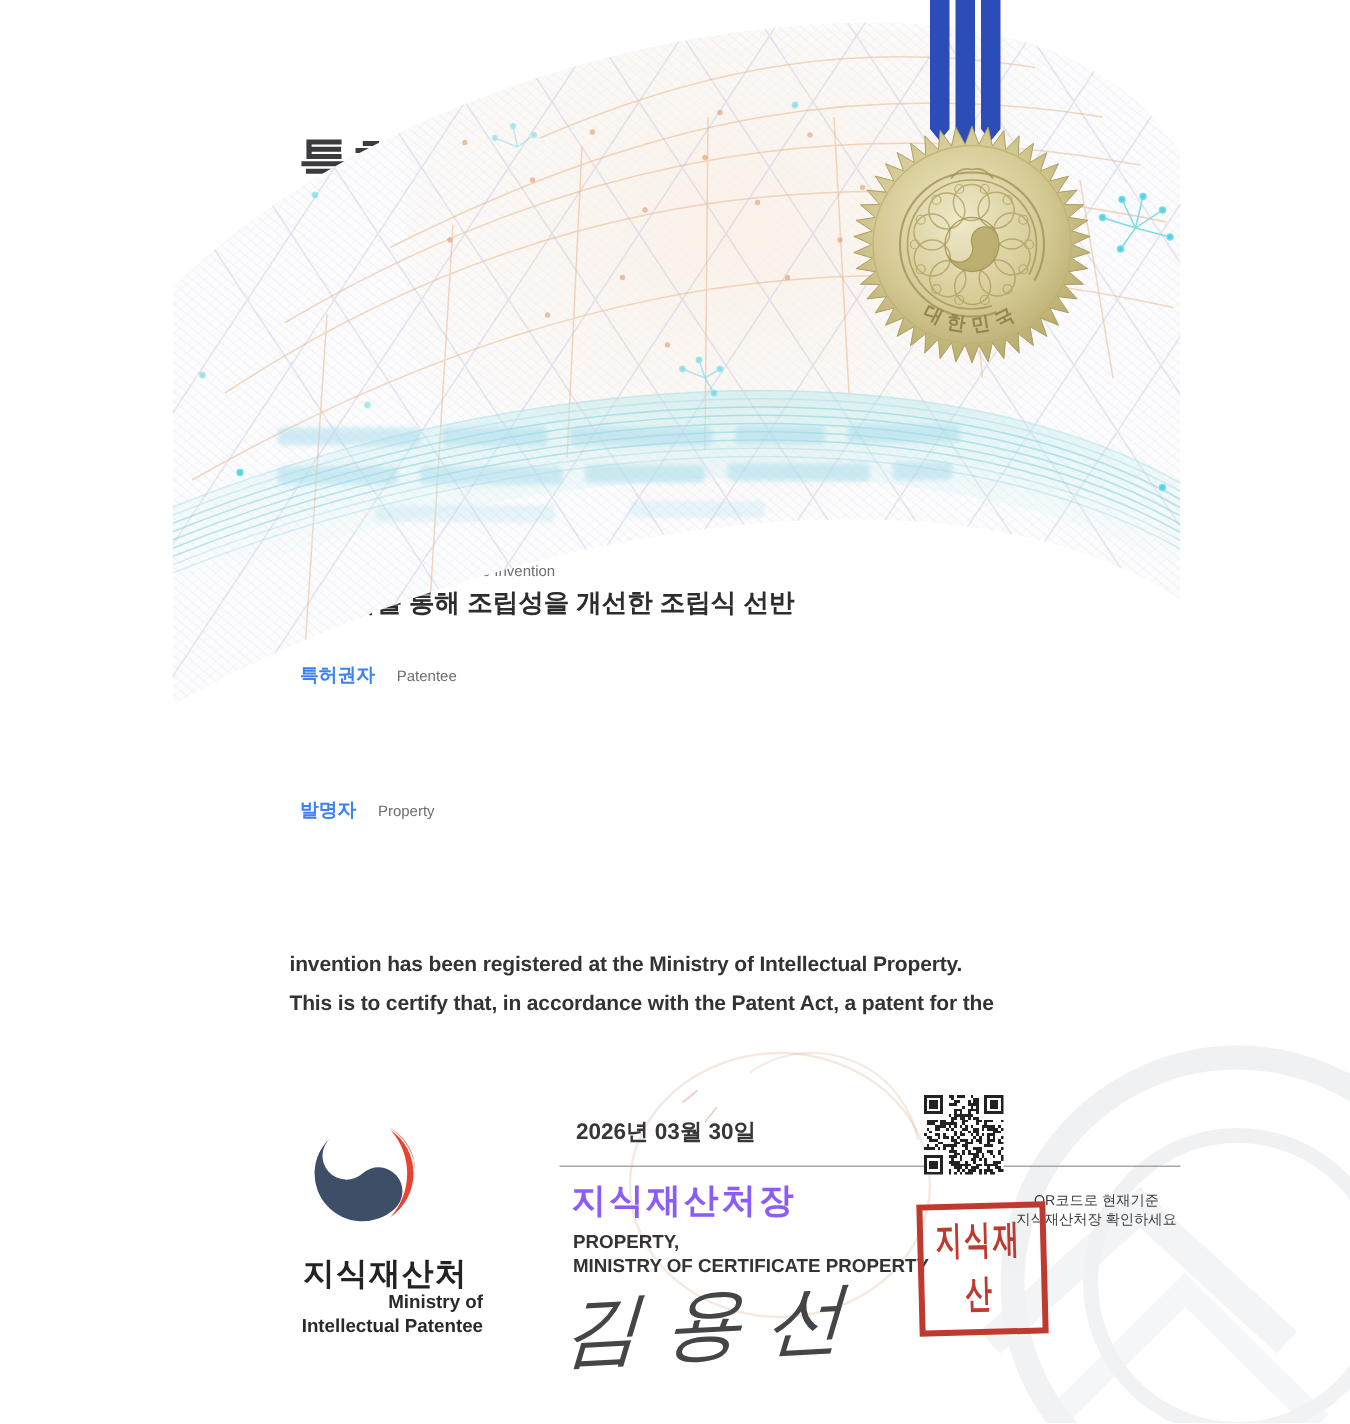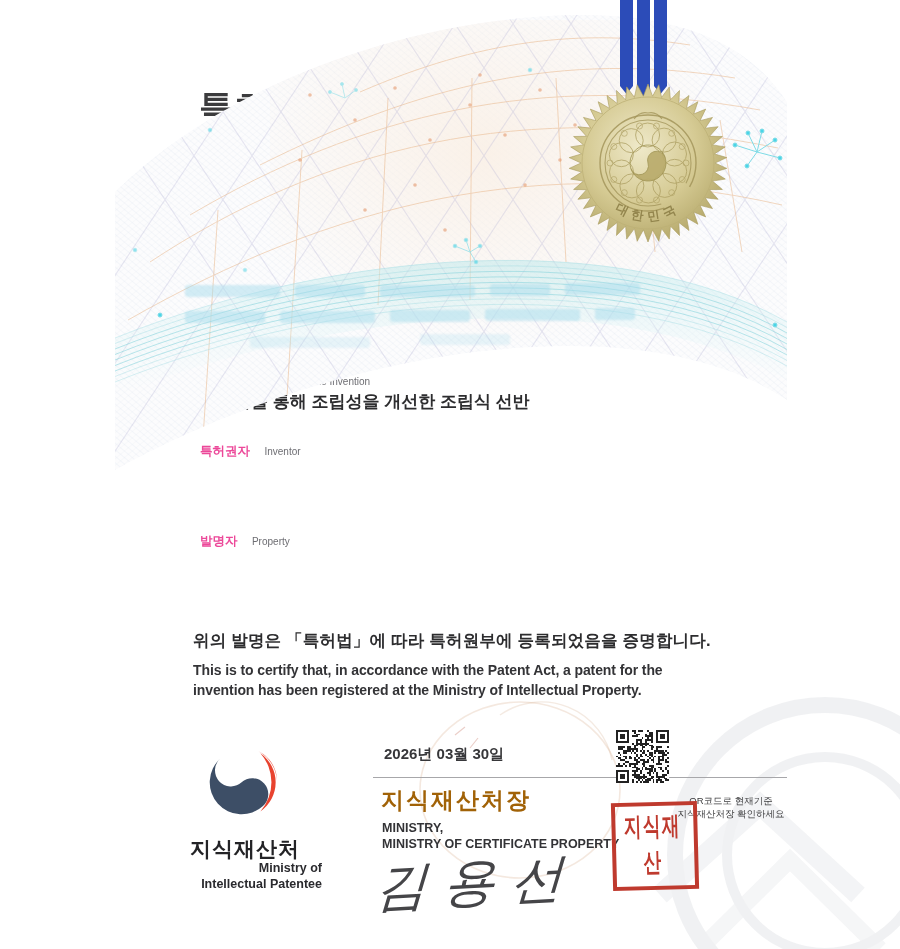--- a/index.html
+++ b/index.html
@@ -4,42 +4,42 @@
 <style>
   html,body{margin:0;padding:0;background:#fff;}
   body{width:900px;height:949px;position:relative;overflow:hidden;
        font-family:"Liberation Sans","DejaVu Sans",sans-serif;color:#2e2e30;}
   .abs{position:absolute;}
   .nowrap{white-space:nowrap;}
   
   .title-ko{left:199px;top:84px;font-size:34px;font-weight:bold;letter-spacing:3px;color:#3b3b3d;}
   .title-en{left:201px;top:128px;font-size:14.5px;font-weight:bold;letter-spacing:1px;color:#47474a;}
   .lab-ko-lg{font-size:17px;font-weight:bold;color:#414144;letter-spacing:6px;}
-  .lab-ko{font-size:13.5px;font-weight:bold;color:#ec4899;}
+  .lab-ko{font-size:13.5px;font-weight:bold;color:#3b82f6;}
   .lab-sub{font-size:10px;color:#6d6d72;}
   .val-lg{font-size:19px;font-weight:bold;color:#28282a;letter-spacing:.5px;}
   .val{font-size:17px;font-weight:bold;color:#28282a;letter-spacing:.3px;}
   .inline-lab .lab-ko{font-size:12.5px;}
   .inline-lab .lab-sub{margin-left:10px;}
   .invention-title{font-size:17px;font-weight:bold;color:#2d2d2f;}
   .stmt-ko{font-size:16.5px;font-weight:bold;color:#2c2c2e;letter-spacing:.2px;}
   .stmt-en{font-size:14px;font-weight:bold;color:#333336;letter-spacing:-.1px;}
   .issue-date{left:384px;top:745px;font-size:15px;font-weight:bold;color:#37373a;}
   .rule{left:373px;top:777px;width:414px;height:1px;background:#a7a7aa;}
-  .minister-ko{left:381px;top:785px;font-size:23px;font-weight:bold;letter-spacing:2px;color:#a16207;}
+  .minister-ko{left:381px;top:785px;font-size:23px;font-weight:bold;letter-spacing:2px;color:#8b5cf6;}
   .minister-en{font-size:12.5px;font-weight:bold;color:#333336;}
   .qr-note{left:672px;top:753px;width:118px;text-align:center;font-size:9.5px;line-height:12.5px;color:#3c3c3e;margin-top:42px;}
   .seal{left:612px;top:802px;width:78px;height:80px;border:4px solid #bf3a2e;
         color:#bf3a2e;transform:rotate(-1.5deg);overflow:hidden;}
   .seal-inner{width:108px;transform:scale(.68,1);transform-origin:0 0;
         font-size:26px;font-weight:bold;line-height:36px;letter-spacing:2px;text-align:center;padding-top:2px;}
   .signature{left:375px;top:848px;font-size:52px;color:#454548;letter-spacing:16px;
         font-family:"DejaVu Serif","Liberation Serif",serif;font-style:italic;
         transform:rotate(-3deg) skewX(-6deg);}
-  .agency-ko{left:178px;top:835px;width:134px;text-align:center;font-size:21px;font-weight:bold;letter-spacing:1px;color:#232326;}
+  .agency-ko{left:178px;top:835px;width:134px;text-align:right;font-size:21px;font-weight:bold;letter-spacing:1px;color:#232326;}
   .agency-en{left:168px;width:154px;text-align:right;font-size:12.5px;font-weight:bold;color:#2a2a2e;}
 </style>
 </head>
 <body>
 
 <svg class="abs" style="left:0;top:0;z-index:1" width="900" height="949">
   <defs>
     <clipPath id="dome">
       <path d="M115,470 L115,192 C230,78 420,18 572,15 C688,13 752,48 787,102
                L787,400 C640,302 340,345 115,470 Z"></path>
@@ -290,39 +290,38 @@
 <div class="abs val nowrap" style="left:316px;top:311px">2026년 03월 30일</div>
 
 <div class="abs inline-lab nowrap" style="left:200px;top:371px">
   <span class="lab-ko">발명의 명칭</span>
   <span class="lab-sub">Title of the Invention</span>
 </div>
 <div class="abs invention-title nowrap" style="left:200px;top:390px">모듈화를 통해 조립성을 개선한 조립식 선반</div>
 
 <div class="abs inline-lab nowrap" style="left:200px;top:441px">
   <span class="lab-ko">특허권자</span>
-  <span class="lab-sub">Inventor</span>
+  <span class="lab-sub">Patentee</span>
   <span></span>
 </div>
 <div class="abs inline-lab nowrap" style="left:200px;top:531px">
   <span class="lab-ko">발명자</span>
   <span class="lab-sub">Property</span>
   <span></span>
 </div>
 
 <div class="abs" style="left:193px;top:630px">
-  <div class="stmt-ko nowrap">위의 발명은 「특허법」에 따라 특허원부에 등록되었음을 증명합니다.</div>
+  <div class="stmt-en nowrap" style="margin-top:4px">invention has been registered at the Ministry of Intellectual Property.</div>
   <div class="stmt-en nowrap" style="margin-top:10px">This is to certify that, in accordance with the Patent Act, a patent for the</div>
-  <div class="stmt-en nowrap" style="margin-top:4px">invention has been registered at the Ministry of Intellectual Property.</div>
 </div>
 
 <div class="abs issue-date nowrap" style="z-index:4">2026년 03월 30일</div>
 <div class="abs rule" style="z-index:2"></div>
 <div class="abs minister-ko nowrap" style="z-index:4">지식재산처장</div>
-<div class="abs minister-en nowrap" style="left:382px;top:821px;z-index:4">MINISTRY,</div>
+<div class="abs minister-en nowrap" style="left:382px;top:821px;z-index:4">PROPERTY,</div>
 <div class="abs minister-en nowrap" style="left:382px;top:837px;z-index:4">MINISTRY OF CERTIFICATE PROPERTY</div>
 
 <svg class="abs" style="left:616px;top:730px;z-index:4" width="53" height="53" viewBox="0 0 29 29" shape-rendering="crispEdges">
   <rect width="29" height="29" fill="#fff"></rect>
   <g id="qrMods" fill="#222">
       <rect x="0" y="0" width="7" height="7"></rect>
       <rect x="1" y="1" width="5" height="5" fill="#fff"></rect>
       <rect x="2" y="2" width="3" height="3" fill="#222"></rect>
       <rect x="22" y="0" width="7" height="7"></rect>
       <rect x="23" y="1" width="5" height="5" fill="#fff"></rect>

